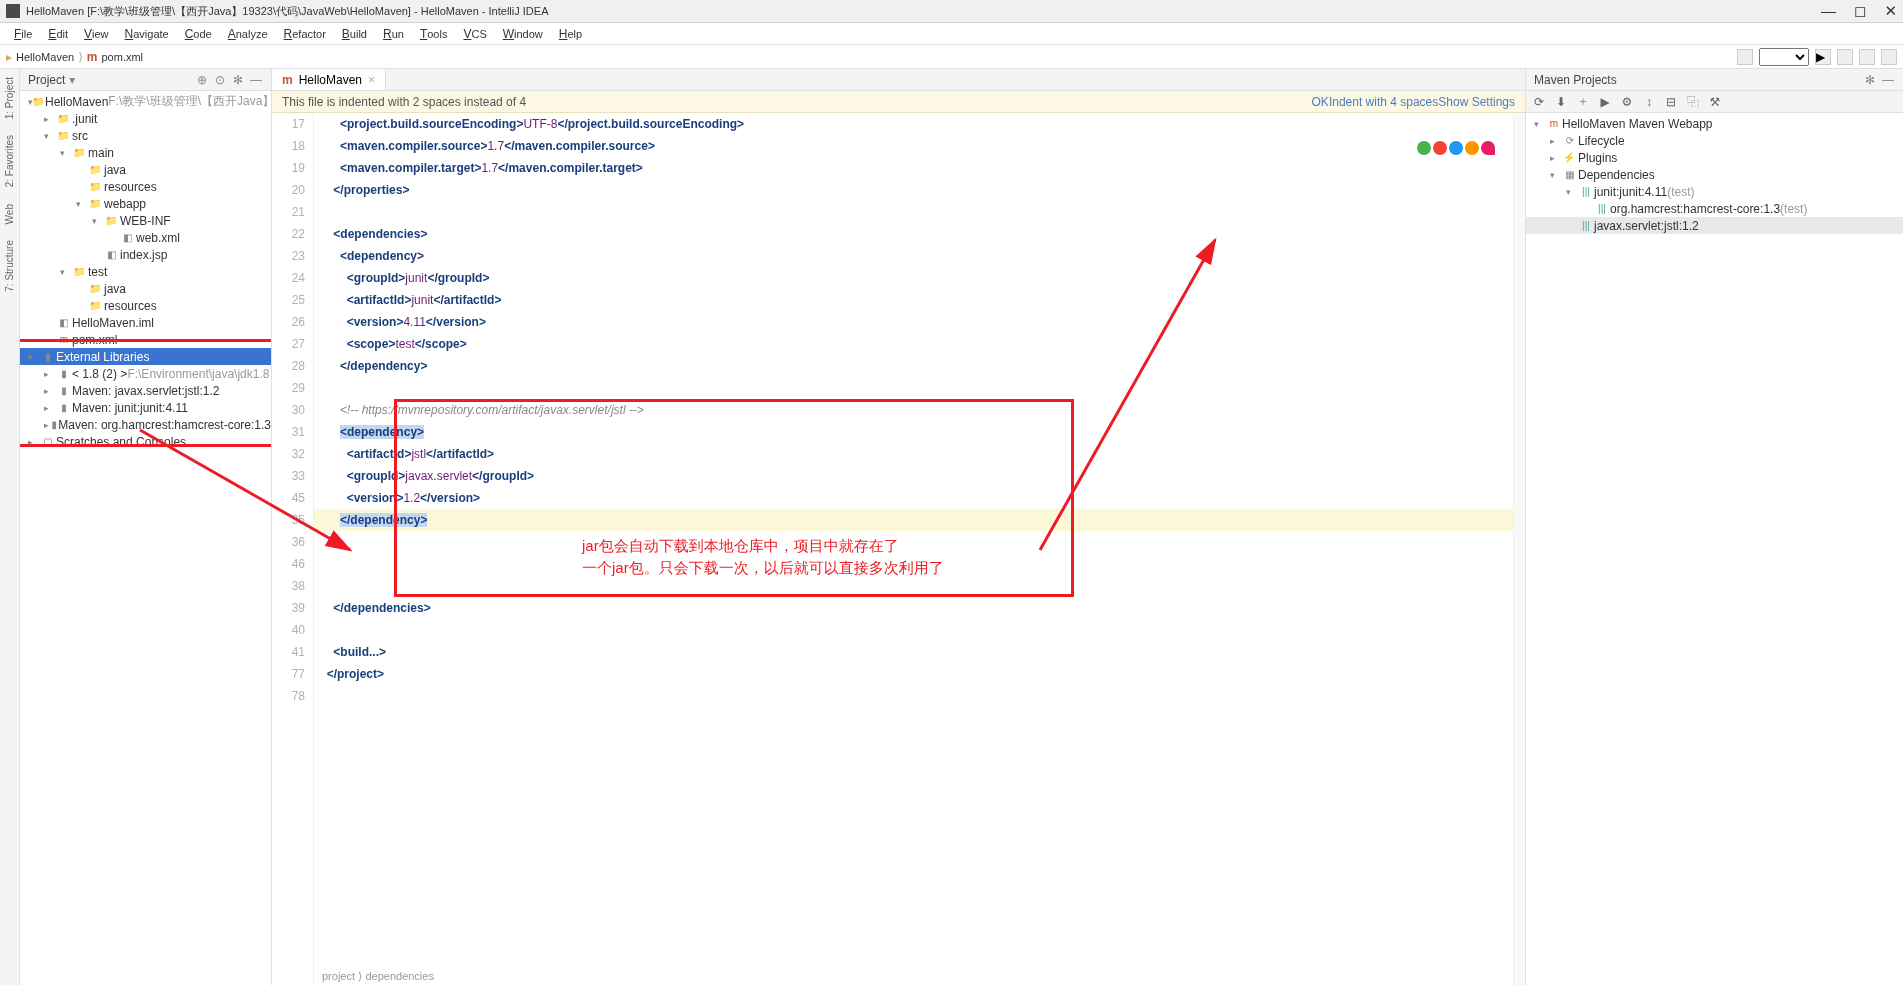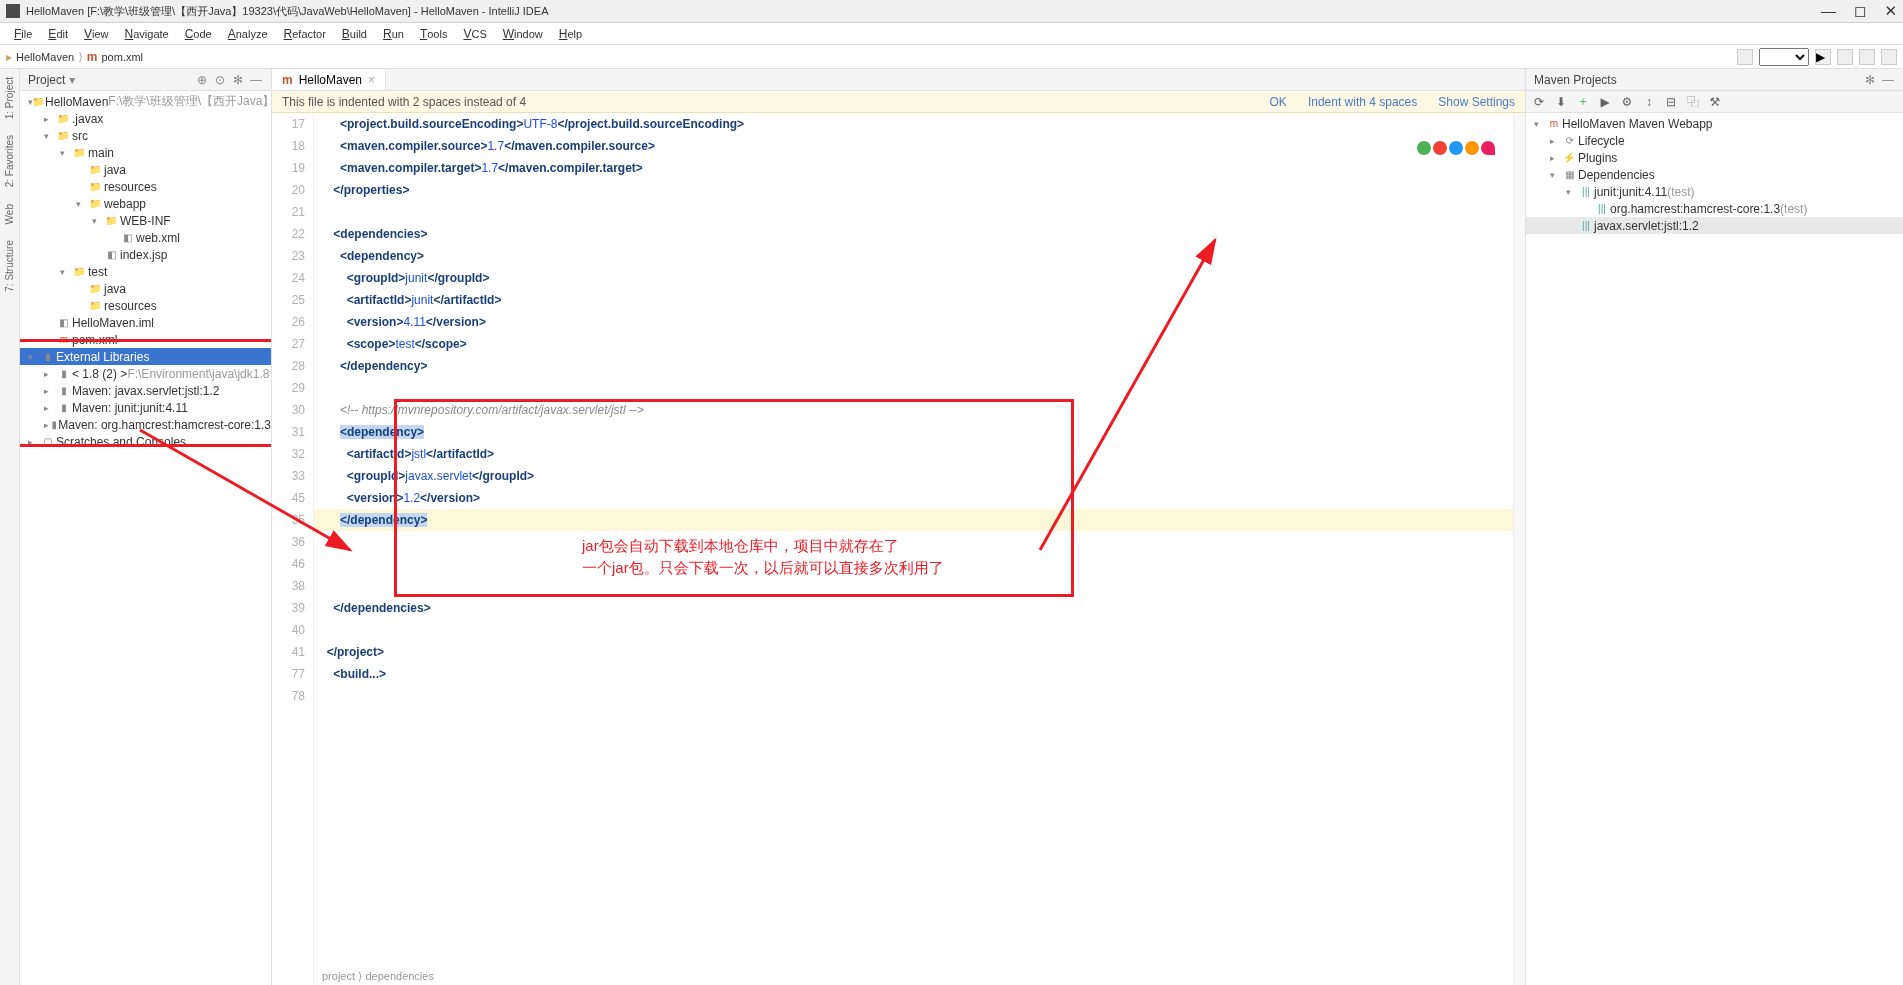--- a/index.html
+++ b/index.html
@@ -32,30 +32,30 @@
 .tree-row .ico { width: 16px; height: 14px; display: inline-flex; align-items: center; justify-content: center; font-size: 10px; }
 .tree-row.sel { background: #3874d0; color: #fff; }
 .tree-row .grey { color: #999; }
 .folder-ico { color: #d0a85a; }
 .red-box1 { position: absolute; border: 3px solid #ed1c24; pointer-events: none; }
 .editor-area { flex: 1; display: flex; flex-direction: column; background: #fff; position: relative; }
 .editor-tabs { height: 22px; background: #f4f4f4; border-bottom: 1px solid #e0e0e0; display: flex; }
 .editor-tabs .tab { padding: 2px 10px; background: #fff; border-right: 1px solid #e0e0e0; display: flex; align-items: center; gap: 6px; font-size: 11px; }
 .editor-tabs .tab .close { color: #aaa; }
 .indent-bar { height: 22px; background: #fdf8e3; border-bottom: 1px solid #e8e0b8; display: flex; align-items: center; justify-content: space-between; padding: 0 10px; font-size: 11px; color: #555; }
-.indent-bar .right-actions { display: flex; gap: 21px; color: #4a7cc2; }
+.indent-bar .right-actions { display: flex; gap: 0; color: #4a7cc2; }
 .code-area { display: flex; flex: 1; position: relative; font-family: "Consolas","Courier New",monospace; font-size: 14px; }
 .gutter { width: 42px; background: #fff; border-right: 1px solid #f0f0f0; text-align: right; padding-right: 8px; color: #b0b0b0; }
 .gutter .ln { height: 22px; line-height: 22px; }
 .code { flex: 1; overflow: hidden; position: relative; }
 .code .line { height: 22px; line-height: 22px; white-space: pre; padding-left: 6px; }
 .code .line.hl-yellow { background: #fcf8d8; }
 .tag { color: #1a3e7a; font-weight: bold; }
 .tag-b { color: #1a3e7a; font-weight: bold; }
-.txt { color: #1d4ed8; }
+.txt { color: #701a75; }
 .cmt { color: #888; font-style: italic; }
 .sel-bg { background: #c2d8f2; }
 .red-annot { color: #ed1c24; font-family: "SimSun","Microsoft YaHei",sans-serif; font-size: 15px; }
 .code-scrollguide { position: absolute; right: 0; top: 0; bottom: 0; width: 12px; background: #f8f8f8; border-left: 1px solid #eee; }
 .breadcrumb-bot { position: absolute; bottom: 0; left: 42px; font-size: 11px; color: #999; padding: 2px 8px; }
 .maven-panel { width: 378px; background: #fff; border-left: 1px solid #e0e0e0; display: flex; flex-direction: column; }
 .maven-toolbar { height: 22px; background: #f4f4f4; border-bottom: 1px solid #e0e0e0; display: flex; align-items: center; padding: 0 4px; gap: 4px; }
 .maven-toolbar .ico { width: 18px; height: 16px; display: inline-flex; align-items: center; justify-content: center; color: #666; font-size: 12px; }
 .maven-tree { flex: 1; padding: 2px 0; }
 .maven-tree .tree-row.sel2 { background: #e8e8e8; }
@@ -134,21 +134,21 @@
       <div class="red-box1" style="left:-4px;top:248px;width:276px;height:108px"></div>
     <div class="tree-row" style="padding-left: 8px;">
           <span class="exp">▾</span>
           <span class="ico" style="color:#d0a85a">📁</span> 
           <span>HelloMaven</span>
           <span class="grey"> F:\教学\班级管理\【西开Java】19323</span>
         </div>
         <div class="tree-row" style="padding-left: 24px;">
           <span class="exp">▸</span>
           <span class="ico" style="color:#d0a85a">📁</span> 
-          <span>.javax</span>
+          <span>.junit</span>
         </div>
         <div class="tree-row" style="padding-left: 24px;">
           <span class="exp">▾</span>
           <span class="ico" style="color:#d0a85a">📁</span> 
           <span>src</span>
         </div>
         <div class="tree-row" style="padding-left: 40px;">
           <span class="exp">▾</span>
           <span class="ico" style="color:#d0a85a">📁</span> 
           <span>main</span>
@@ -313,22 +313,22 @@
           <div class="line"><span class="txt">      </span><span class="tag sel-bg">&lt;</span><span class="tag-b sel-bg">dependency</span><span class="tag sel-bg">&gt;</span></div>
           <div class="line"><span class="tag">        &lt;</span><span class="tag-b">artifactId</span><span class="tag">&gt;</span><span class="txt">jstl</span><span class="tag">&lt;/</span><span class="tag-b">artifactId</span><span class="tag">&gt;</span></div>
           <div class="line"><span class="tag">        &lt;</span><span class="tag-b">groupId</span><span class="tag">&gt;</span><span class="txt">javax.servlet</span><span class="tag">&lt;/</span><span class="tag-b">groupId</span><span class="tag">&gt;</span></div>
           <div class="line"><span class="tag">        &lt;</span><span class="tag-b">version</span><span class="tag">&gt;</span><span class="txt">1.2</span><span class="tag">&lt;/</span><span class="tag-b">version</span><span class="tag">&gt;</span></div>
           <div class="line hl-yellow"><span class="txt">      </span><span class="tag sel-bg">&lt;/</span><span class="tag-b sel-bg">dependency</span><span class="tag sel-bg">&gt;</span></div>
           <div class="line"><span class="txt"> </span></div>
           <div class="line"><span class="txt"> </span></div>
           <div class="line"><span class="txt"> </span></div>
           <div class="line"><span class="tag">    &lt;/</span><span class="tag-b">dependencies</span><span class="tag">&gt;</span></div>
           <div class="line"><span class="txt"> </span></div>
+          <div class="line"><span class="tag">    &lt;</span><span class="tag-b">build</span><span class="tag">...&gt;</span></div>
           <div class="line"><span class="tag">  &lt;/</span><span class="tag-b">project</span><span class="tag">&gt;</span></div>
-          <div class="line"><span class="tag">    &lt;</span><span class="tag-b">build</span><span class="tag">...&gt;</span></div>
           <div class="line"><span class="txt"> </span></div>
         </div>
       <div class="code-scrollguide"></div>
       <div class="red-box1" style="left:122px;top:286px;width:680px;height:198px"></div>
       <div class="red-annot" style="position:absolute;left:310px;top:424px">jar包会自动下载到本地仓库中，项目中就存在了</div>
       <div class="red-annot" style="position:absolute;left:310px;top:446px">一个jar包。只会下载一次，以后就可以直接多次利用了</div>
     </div>
     <div class="breadcrumb-bot">project ⟩ dependencies</div>
   </div>
 

